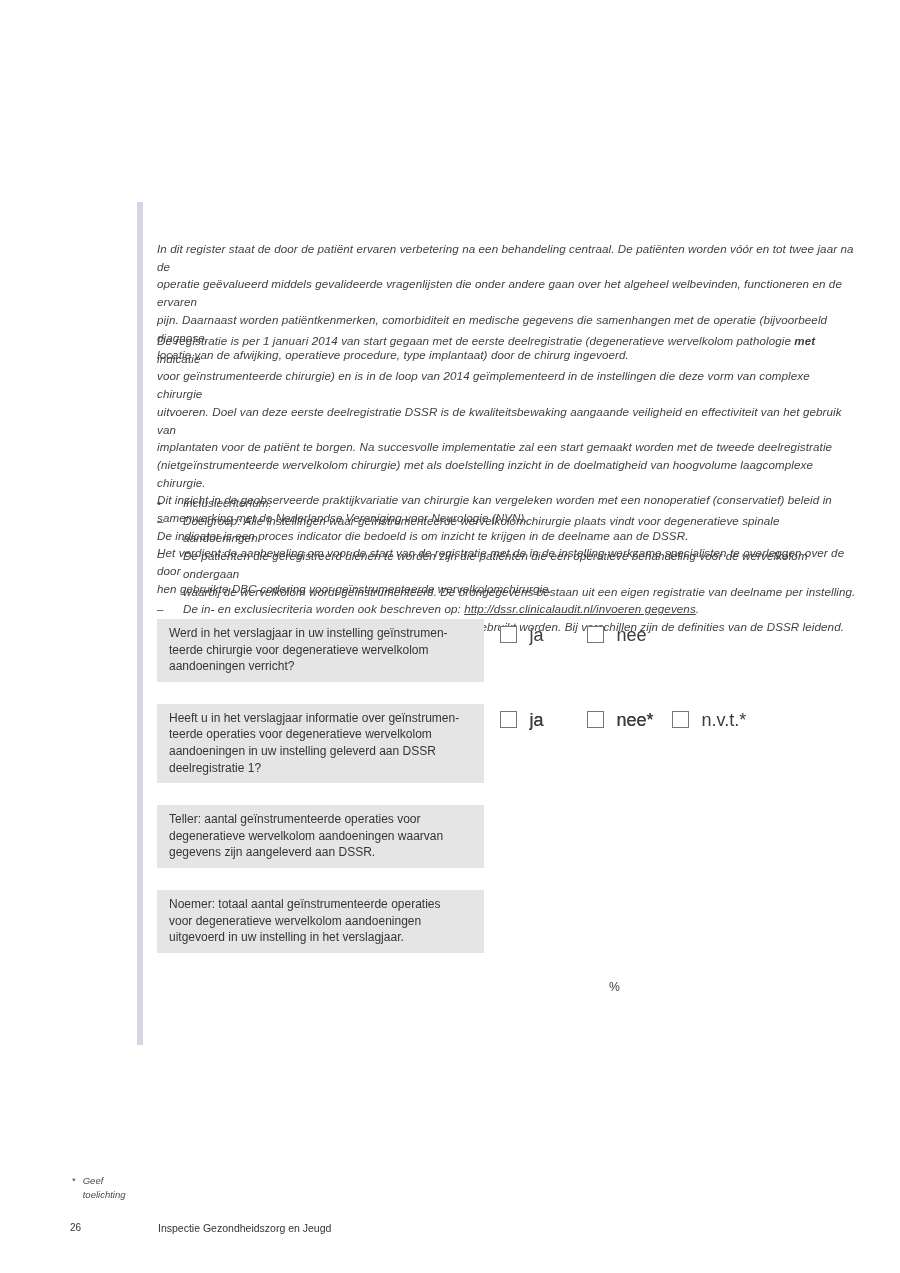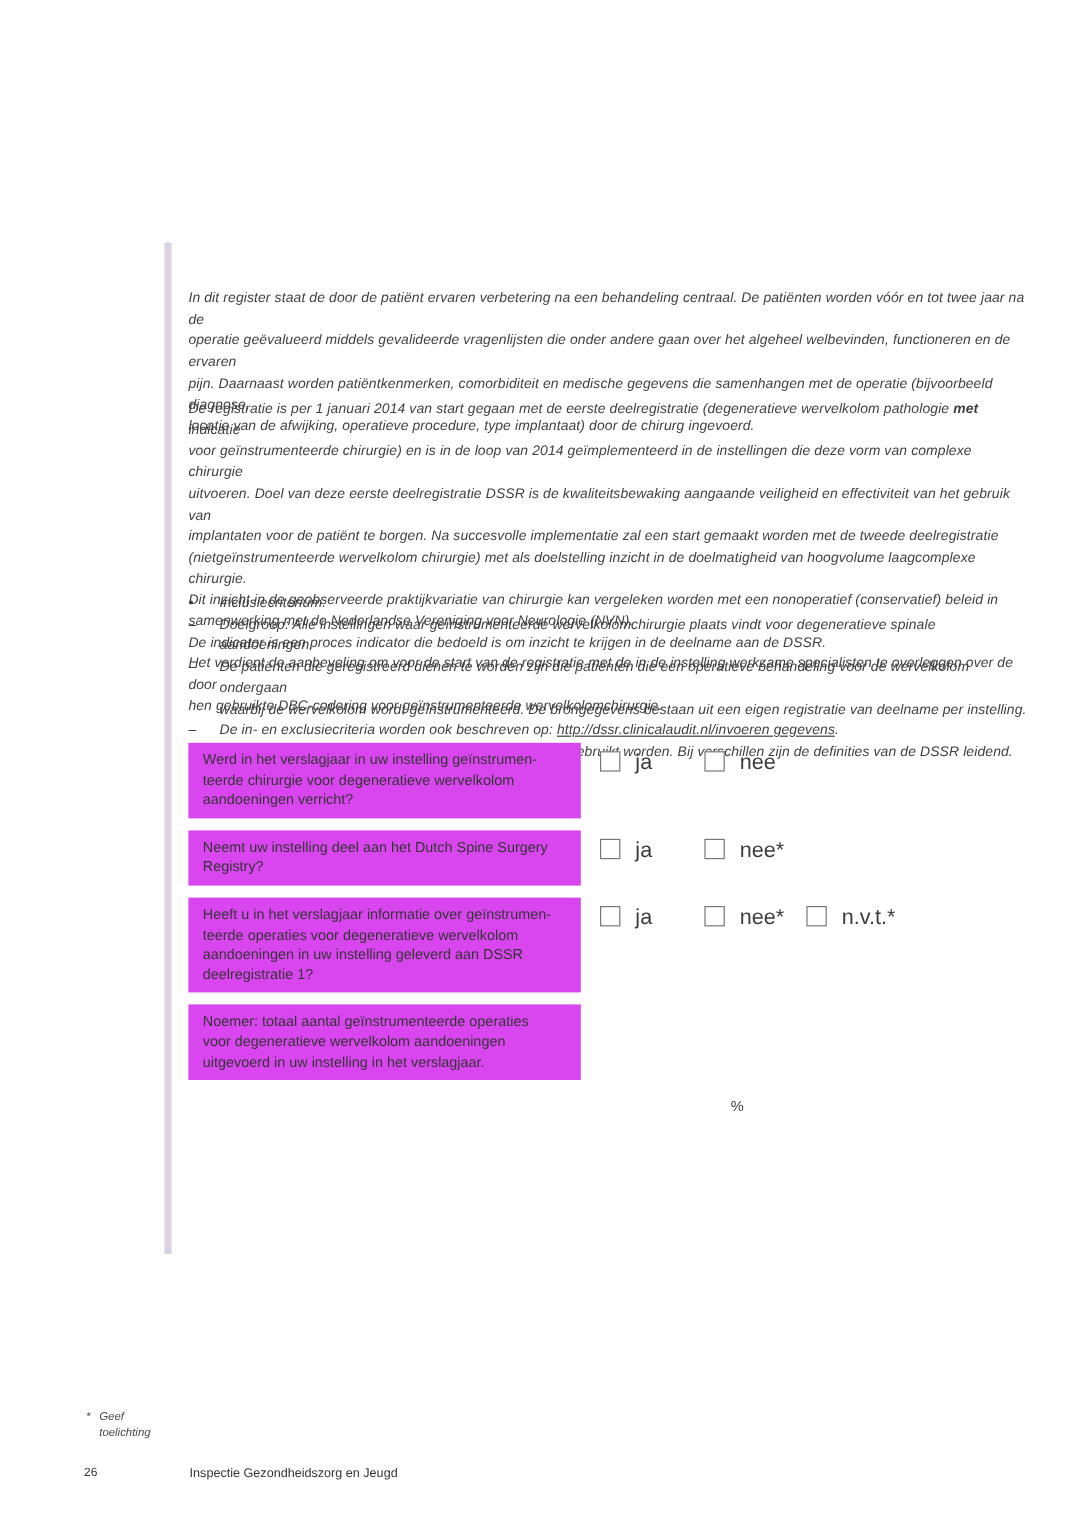--- a/index.html
+++ b/index.html
@@ -23,22 +23,22 @@
   #p2{top:298px;}
   .bullets{position:absolute;left:0;top:494px;width:700px;
     font-style:italic;font-size:11.6px;line-height:17.7px;color:#3f3f3f;letter-spacing:0.1px;}
   .bullet-item{display:flex;}
   .bullet-marker{width:26px;flex:0 0 26px;}
   .bullet-text{flex:1;white-space:pre-line;}
   .doc-link{text-decoration:underline;color:#3f3f3f;}
   .form{position:absolute;left:0;top:619px;width:720px;}
   .form-row{position:relative;width:720px;}
   .qbox{
-    width:303px;background:#d946ef;color:#353535;
-    padding:6px 12px 7px 12px;margin-bottom:10px;
+    width:303px;background:#e5e5e5;color:#353535;
+    padding:6px 12px 7px 12px;margin-bottom:22px;
     font-size:12px;line-height:16.6px;white-space:pre-line;
   }
   .answers{position:absolute;top:5px;height:20px;}
   .ans-col1{left:343px;}
   .ans-col2{left:430px;}
   .ans-col3{left:515px;}
   .checkbox{
     display:inline-block;width:15px;height:15px;background:#ffffff;
     border:1px solid #777777;vertical-align:middle;
   }
@@ -113,22 +113,20 @@
         <span class="checkbox"></span>
         <span class="ans-label">ja</span>
       </span>
       <span class="answers ans-col2">
         <span class="checkbox"></span>
         <span class="ans-label">nee</span>
       </span>
     </div>
 
     <div class="form-row">
-      <div class="qbox">Neemt uw instelling deel aan het Dutch Spine Surgery
-Registry?</div>
       <span class="answers ans-col1">
         <span class="checkbox"></span>
         <span class="ans-label">ja</span>
       </span>
       <span class="answers ans-col2">
         <span class="checkbox"></span>
         <span class="ans-label">nee*</span>
       </span>
     </div>
 
@@ -144,20 +142,25 @@
       <span class="answers ans-col2">
         <span class="checkbox"></span>
         <span class="ans-label">nee*</span>
       </span>
       <span class="answers ans-col3">
         <span class="checkbox"></span>
         <span class="ans-label">n.v.t.*</span>
       </span>
     </div>
 
+    <div class="form-row">
+      <div class="qbox">Teller: aantal geïnstrumenteerde operaties voor
+degeneratieve wervelkolom aandoeningen waarvan
+gegevens zijn aangeleverd aan DSSR.</div>
+    </div>
 
     <div class="form-row">
       <div class="qbox">Noemer: totaal aantal geïnstrumenteerde operaties
 voor degeneratieve wervelkolom aandoeningen
 uitgevoerd in uw instelling in het verslagjaar.</div>
     </div>
 
     <div class="form-row">
       <span class="pct">%</span>
     </div>

